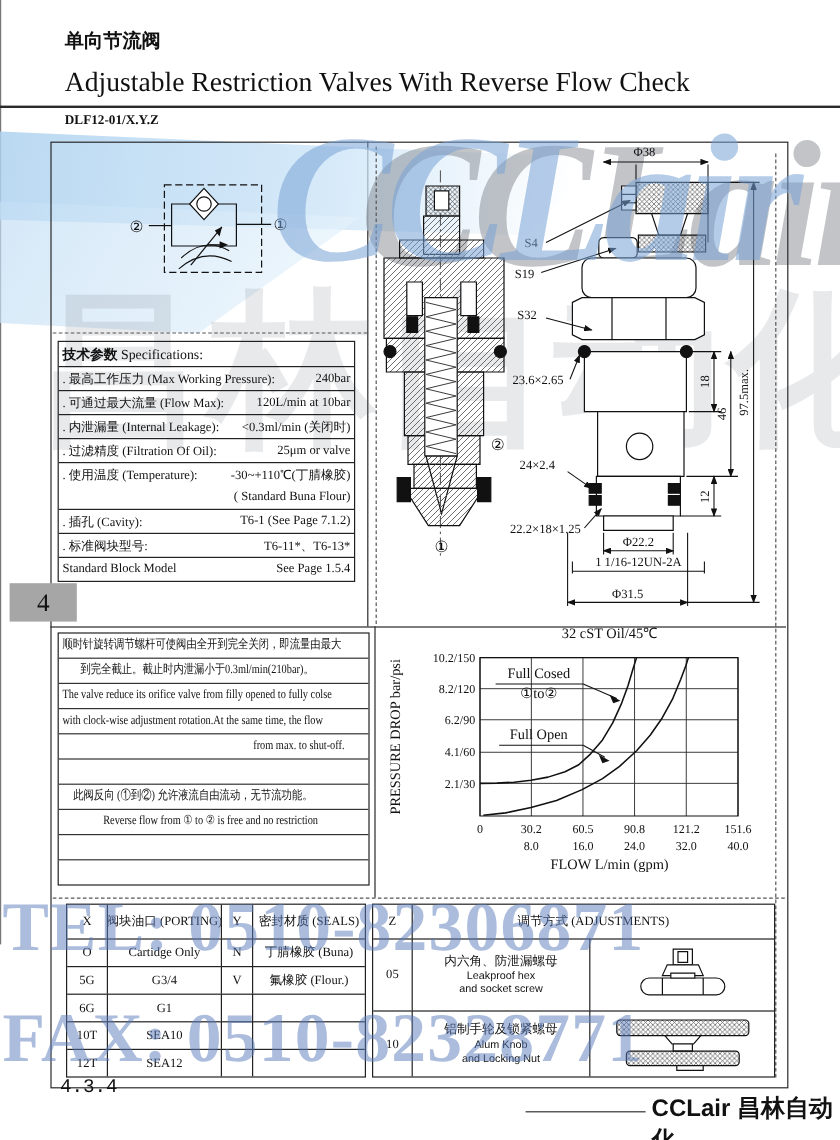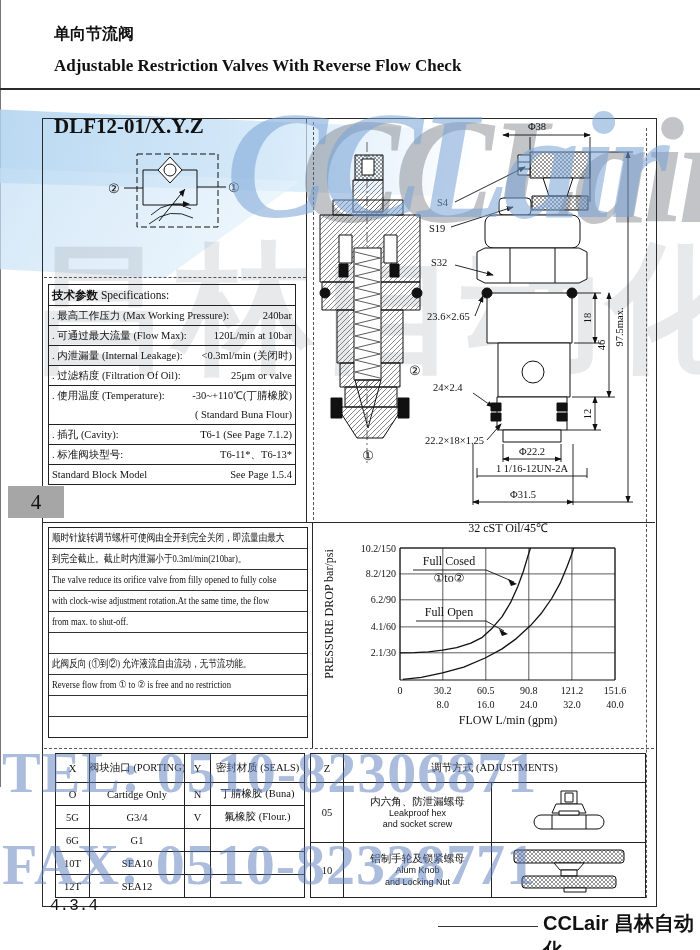--- a/index.html
+++ b/index.html
@@ -17,38 +17,38 @@
     clip-path:polygon(0 0,100% 12%,55% 100%,0 92%);opacity:.7;}
   .wm-cclair-gray{left:300px;top:96px;z-index:1;font-family:"Liberation Serif",serif;
     font-size:150px;font-weight:bold;font-style:italic;letter-spacing:-6px;color:rgba(110,115,122,.42);}
   .wm-cclair-blue{left:226px;top:90px;z-index:3;font-family:"Liberation Serif",serif;
     font-size:152px;font-weight:bold;font-style:italic;letter-spacing:-6px;color:rgba(120,163,214,.55);}
   .wm-cn{left:30px;top:240px;z-index:1;font-size:140px;letter-spacing:4px;color:rgba(115,120,128,.16);font-weight:bold;}
   .wm-tel{left:2px;top:744px;z-index:3;font-size:58px;font-weight:bold;letter-spacing:1px;color:rgba(88,122,188,.5);}
   .wm-fax{left:2px;top:836px;z-index:3;font-size:58px;font-weight:bold;letter-spacing:1px;color:rgba(88,122,188,.5);}
   
   .hdr-cn{left:54px;top:24px;font-size:16px;font-weight:600;z-index:2;}
-  .hdr-en{left:54px;top:56px;font-size:17px;font-weight:700;z-index:2;}
-  .hdr-model{left:54px;top:94px;font-size:21px;font-weight:600;z-index:2;margin-top:20px;}
+  .hdr-en{left:54px;top:56px;font-size:23px;font-weight:400;z-index:2;}
+  .hdr-model{left:54px;top:94px;font-size:11px;font-weight:600;z-index:2;}
   
   .frame{left:42px;top:118px;width:613px;height:787px;border:1.5px solid #2a2a2a;z-index:2;}
   .marginline{left:30px;top:118px;width:1px;height:787px;background:#777;z-index:2;}
   .dashv{position:absolute;border-left:1px dashed #555;z-index:2;}
   .dashh{position:absolute;border-top:1px dashed #555;z-index:2;}
   
   .spec{left:48px;top:284px;width:246px;border:1px solid #222;z-index:2;font-size:10.5px;}
   .spec-row{display:flex;justify-content:space-between;align-items:center;height:19px;
     border-top:1px solid #222;padding:0 3px;white-space:nowrap;overflow:hidden;}
   .spec-row:first-child{border-top:none;height:20px;}
   .spec-hd{font-size:11.5px;}
   .spec-val{text-align:left;padding-left:4px;}
   
   .desc{left:48px;top:527px;width:258px;border:1px solid #222;z-index:2;}
   .desc-row{height:20px;border-top:1px solid #333;font-size:10.5px;line-height:20px;
-    padding:0 3px;white-space:nowrap;overflow:hidden;}
+    padding:0 3px;white-space:nowrap;overflow:hidden;text-align:right;}
   .desc-row:first-child{border-top:none;}
   .desc-row span{display:inline-block;transform:scaleX(.82);transform-origin:0 50%;white-space:nowrap;}
   
   .otable{z-index:2;border:1.5px solid #222;display:grid;font-size:10.5px;background:transparent;}
   .ot-porting{left:55px;top:753px;width:248px;grid-template-columns:33px 95px 26px 94px;
     grid-template-rows:28px repeat(5,23px);}
   .ot-adjust{left:310px;top:753px;width:334px;grid-template-columns:32px 148px 154px;
     grid-template-rows:28px 60px 55px;}
   .ocell{border-left:1px solid #222;border-top:1px solid #222;display:flex;
     align-items:center;justify-content:center;text-align:center;overflow:hidden;white-space:nowrap;}

